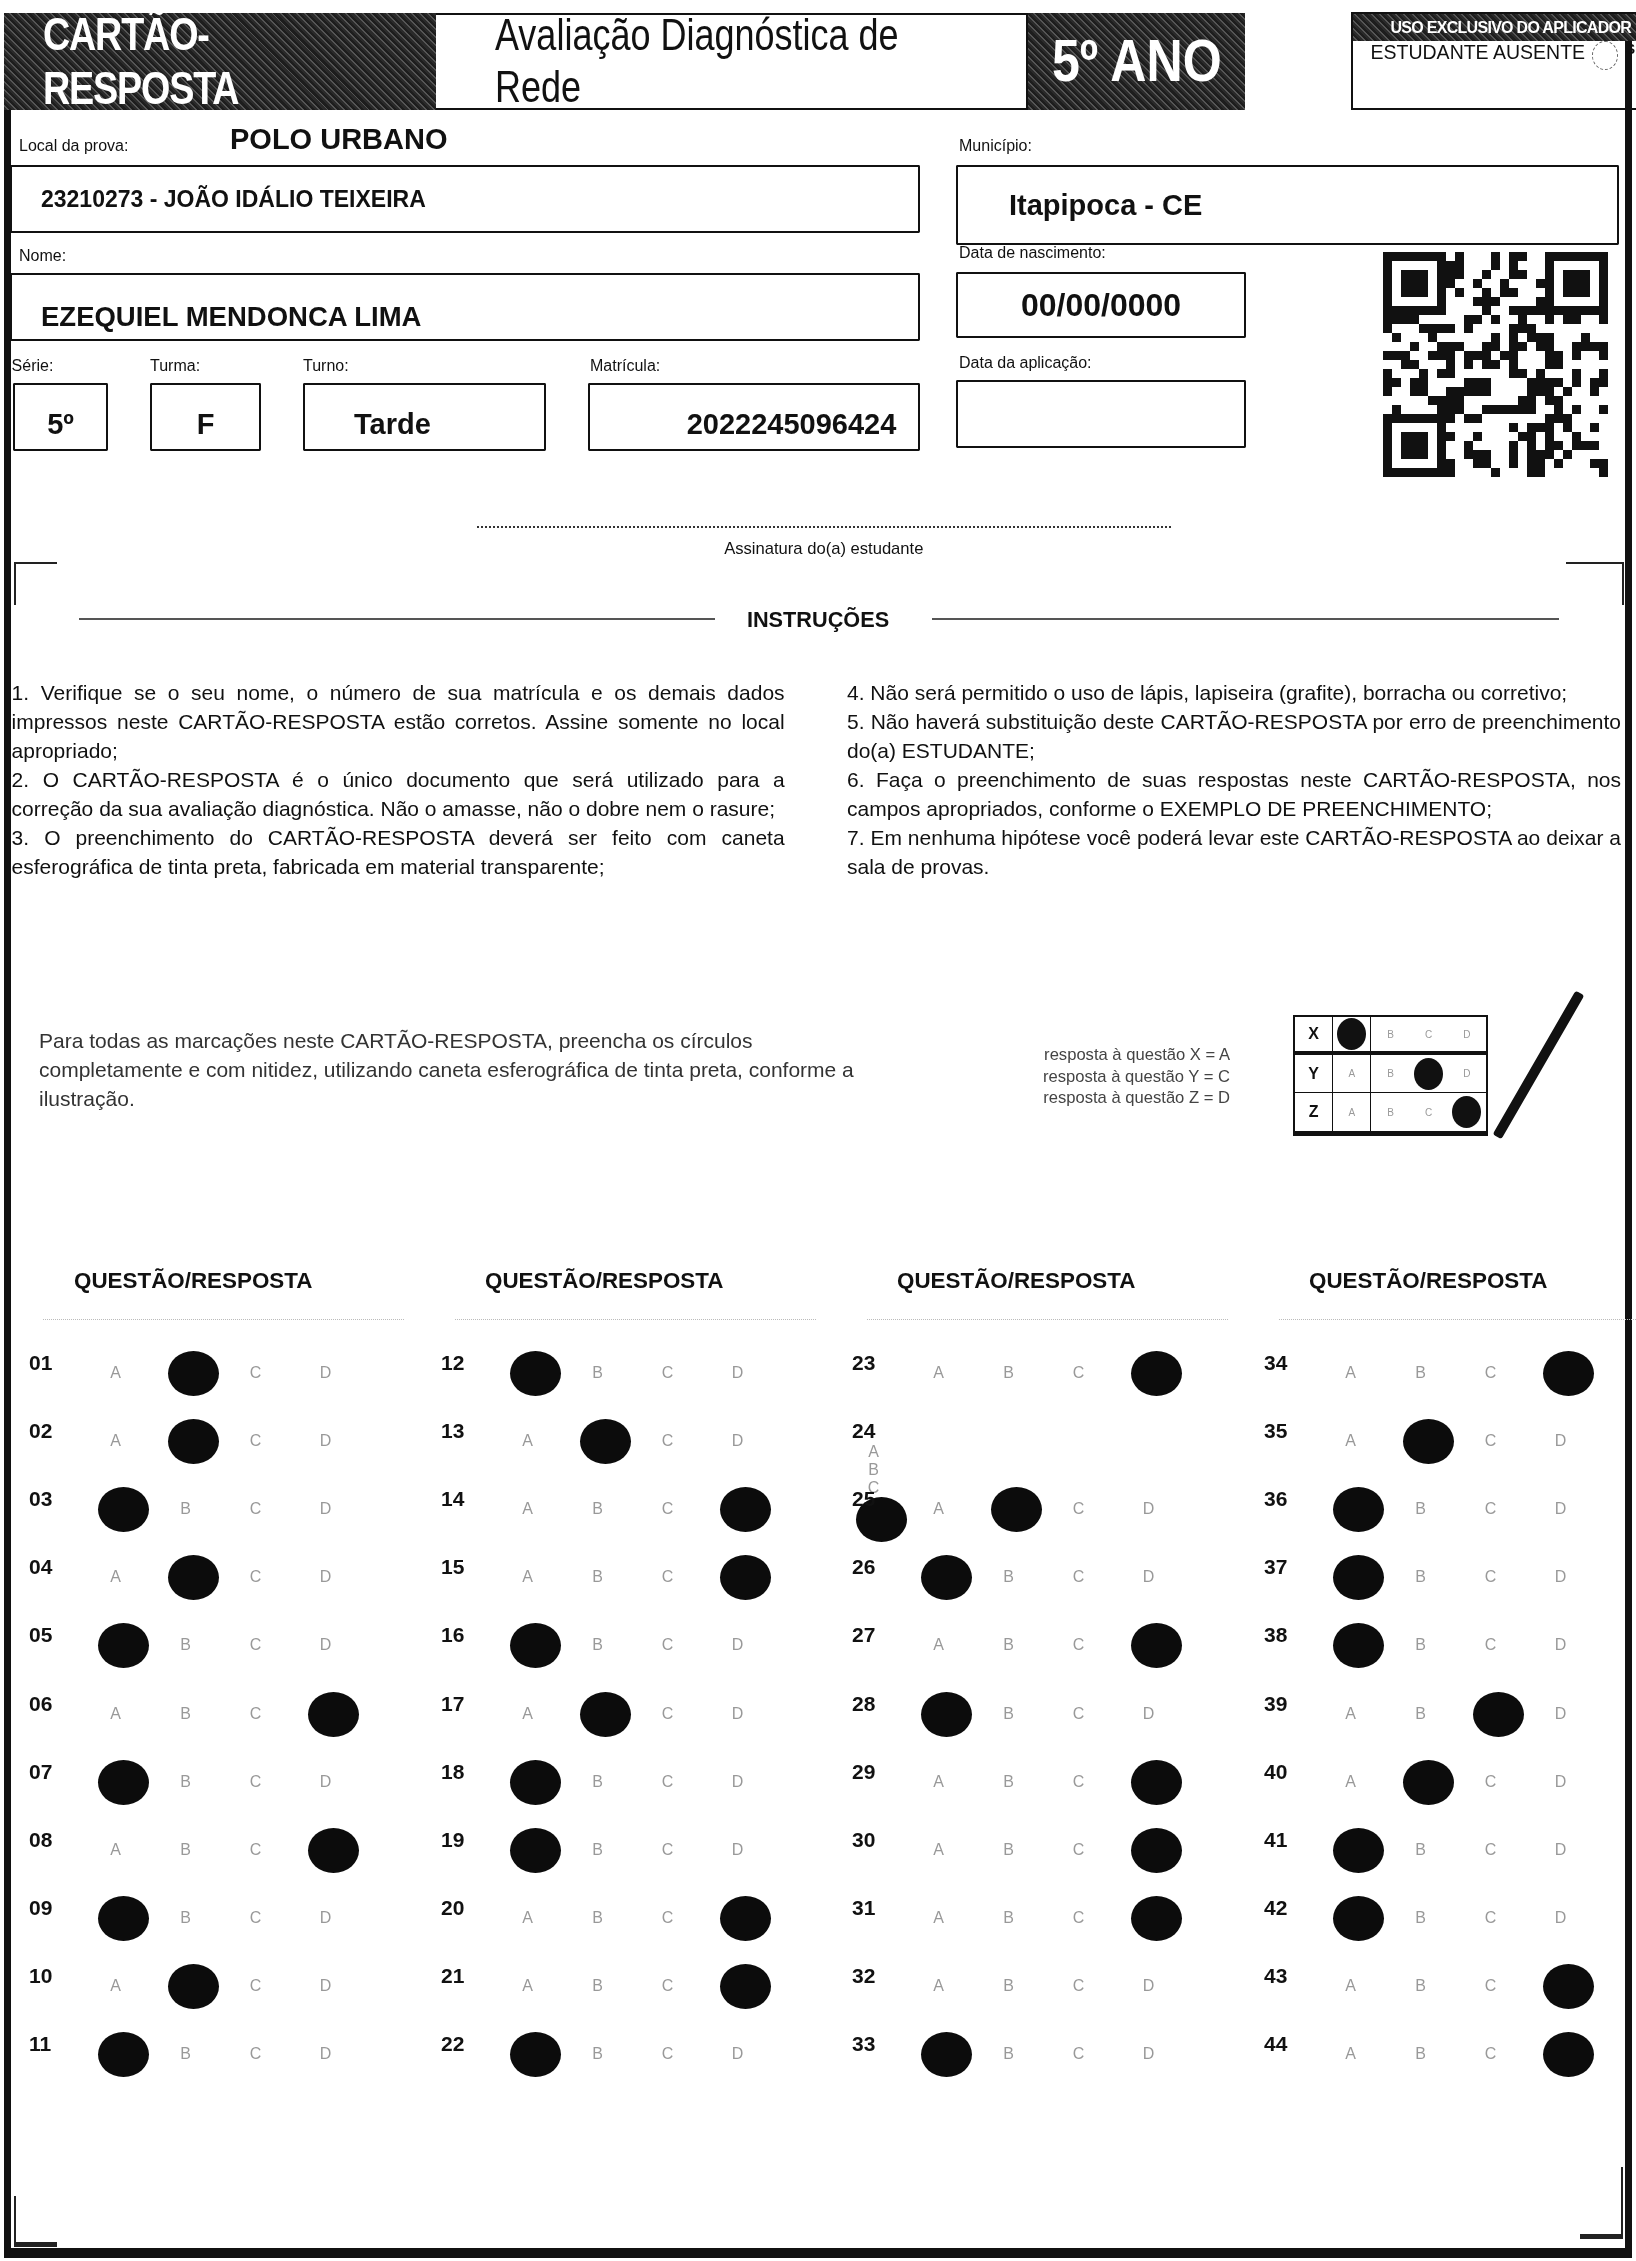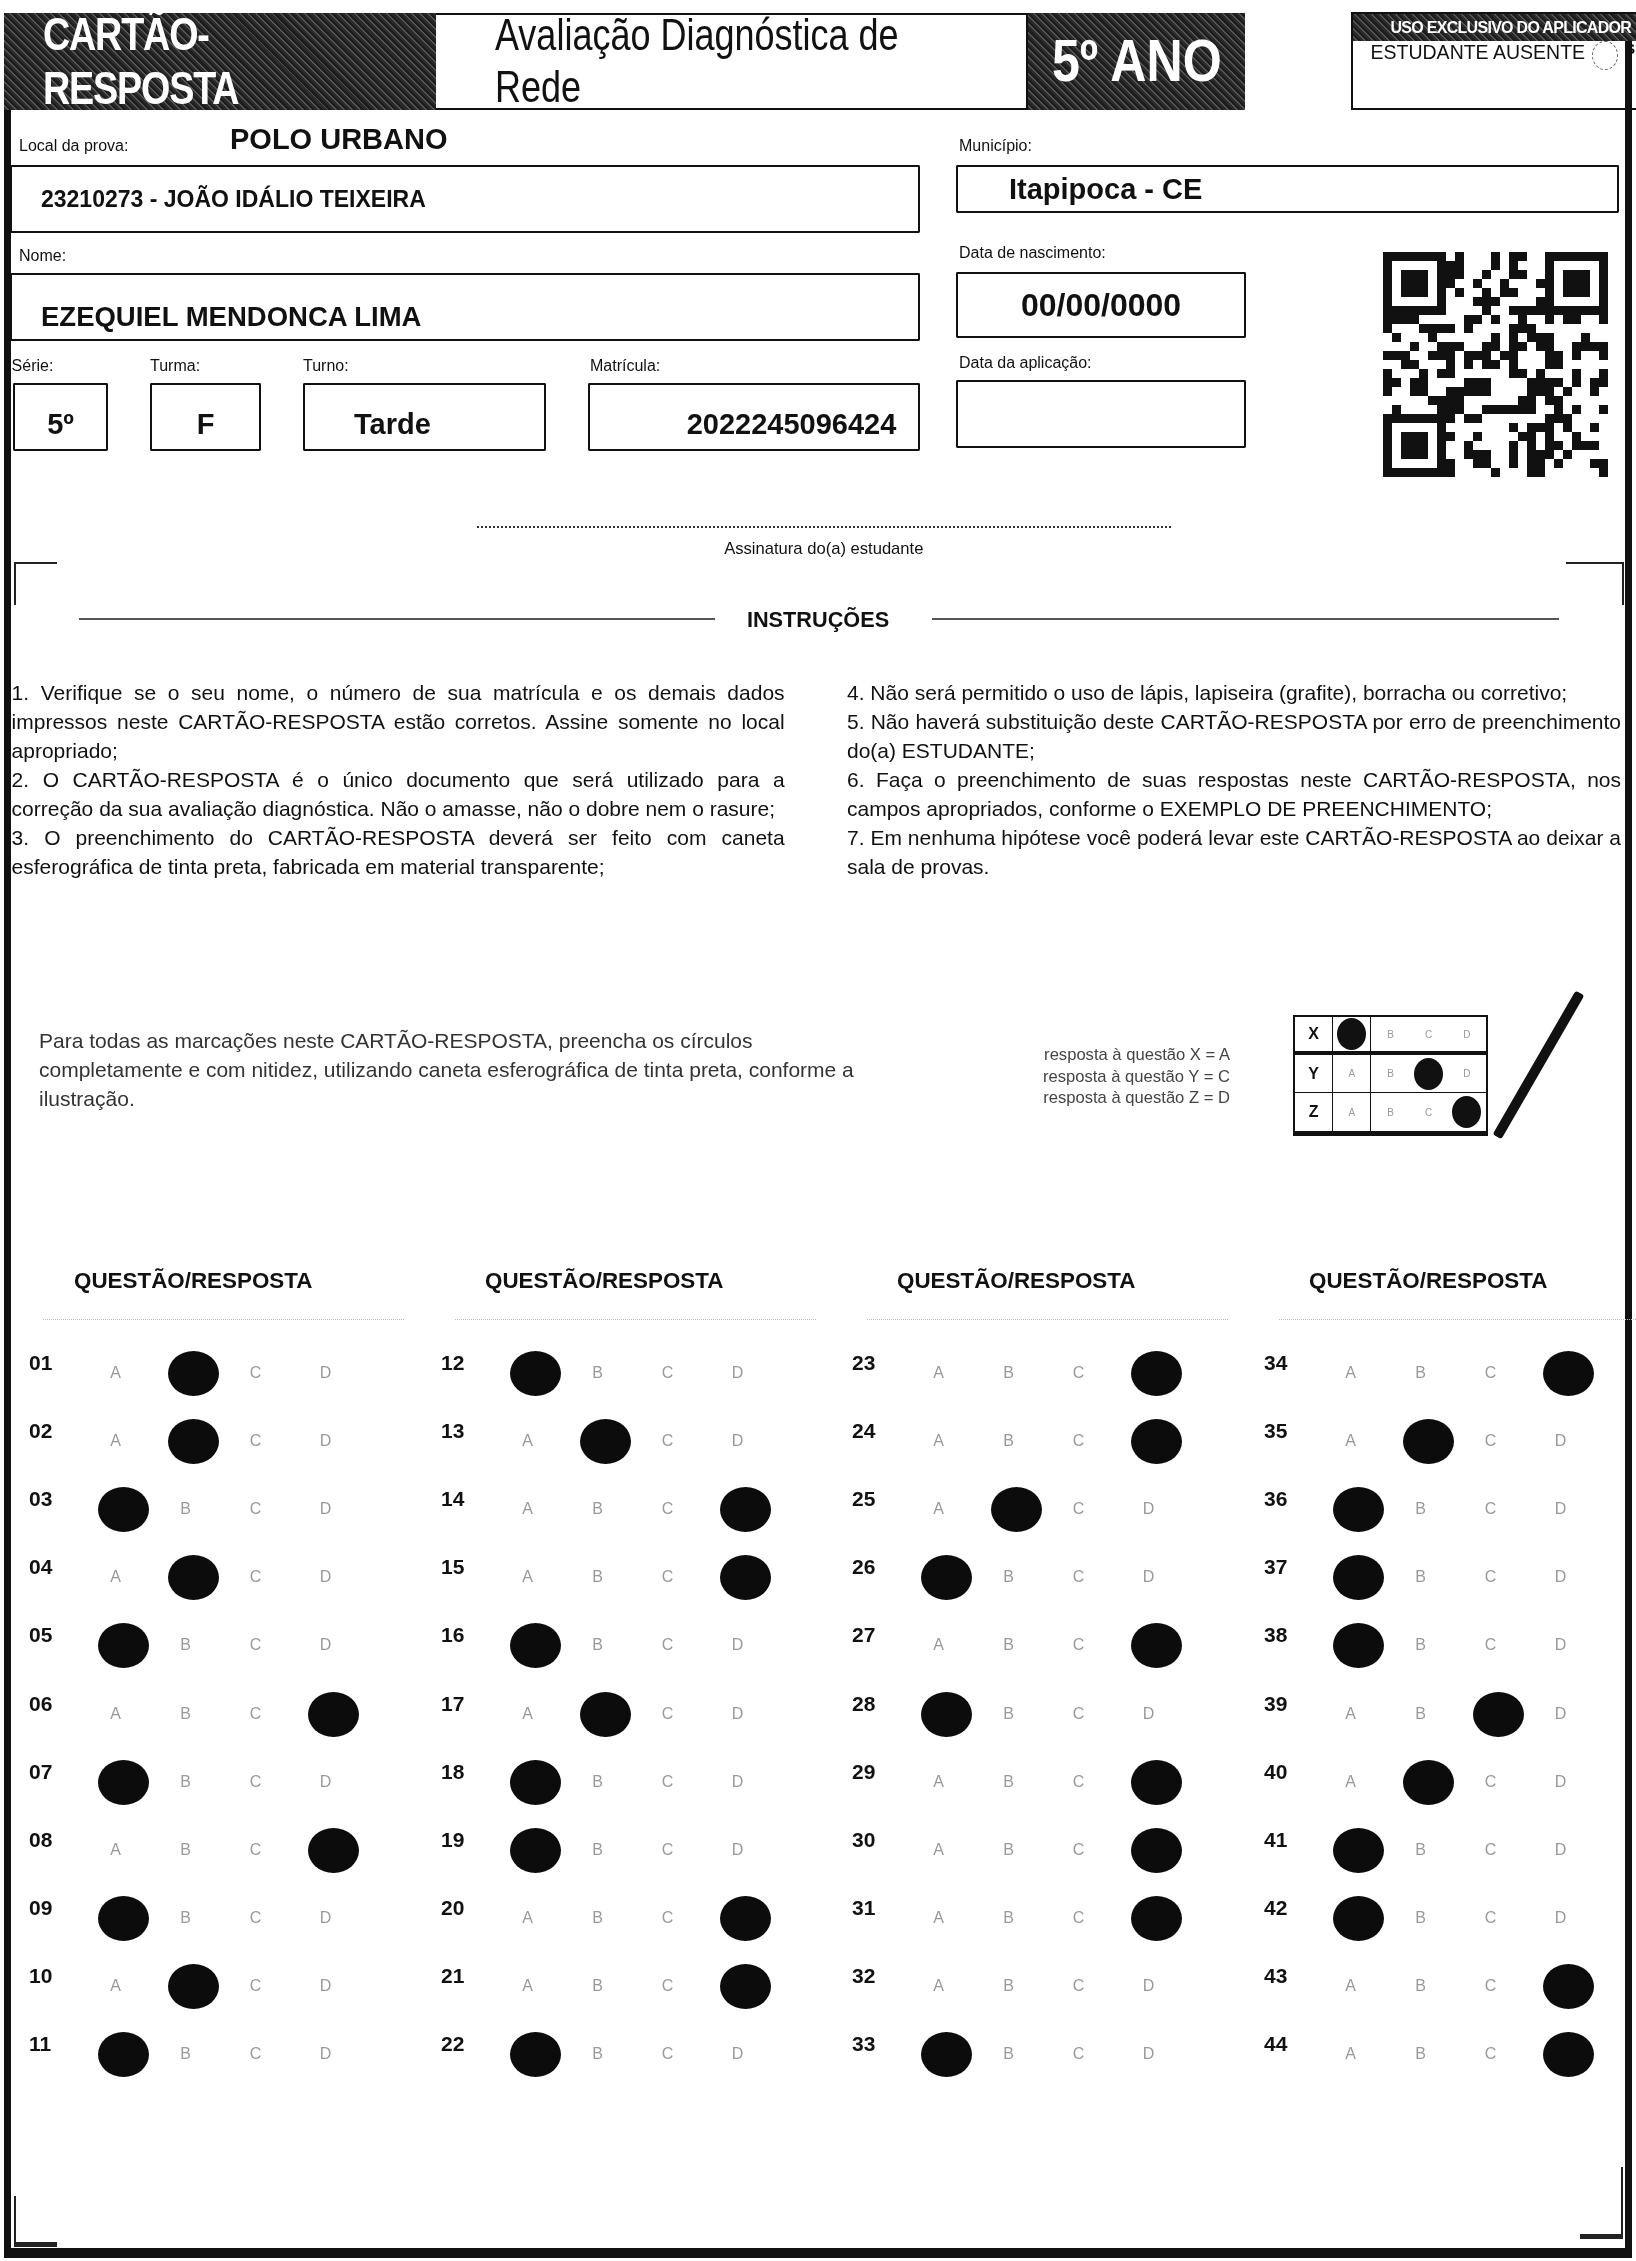--- a/index.html
+++ b/index.html
@@ -91,21 +91,21 @@
   </div>
 </div>
 
 <div class="lbl" style="left:19px;top:137px;">Local da prova:</div>
 <div class="loc-value">POLO URBANO</div>
 <div class="box" style="left:10px;top:165px;width:910px;height:68px;padding-left:29px;">
     <span class="v-md" style="font-size:23px">23210273 - JOÃO IDÁLIO TEIXEIRA</span>
   </div>
 
 <div class="lbl" style="left:959px;top:137px;">Município:</div>
-<div class="box" style="left:956px;top:165px;width:663px;height:48px;padding-left:51px;">
+<div class="box" style="left:956px;top:165px;width:663px;height:80px;padding-left:51px;">
     <span class="v-big">Itapipoca - CE</span>
   </div>
 
 <div class="lbl" style="left:19px;top:247px;text-align:center;">Nome:</div>
 <div class="box" style="left:10px;top:273px;width:910px;height:68px;padding-left:29px;padding-top:20px;">
     <span class="v-big" style="font-size:27.5px">EZEQUIEL MENDONCA LIMA</span>
   </div>
 
 <div class="lbl" style="left:959px;top:244px;">Data de nascimento:</div>
 <div class="box" style="left:956px;top:272px;width:290px;height:66px;justify-content:center;">
@@ -871,21 +871,21 @@
         <span class="ltr">B</span>
       </div>
       <div class="opt">
         <span class="ltr">C</span>
       </div>
       <div class="opt">
         <span class="ltr">D</span>
         <div class="fill"></div>
       </div>
     </div>
-    <div class="q-row" style="left: 852px; top: 1419px;">
+    <div class="q-row" style="left: 852px; top: 1419px; flex-direction: column;">
       <div class="q-num">24</div>
       <div class="opt">
         <span class="ltr">A</span>
       </div>
       <div class="opt">
         <span class="ltr">B</span>
       </div>
       <div class="opt">
         <span class="ltr">C</span>
       </div>

